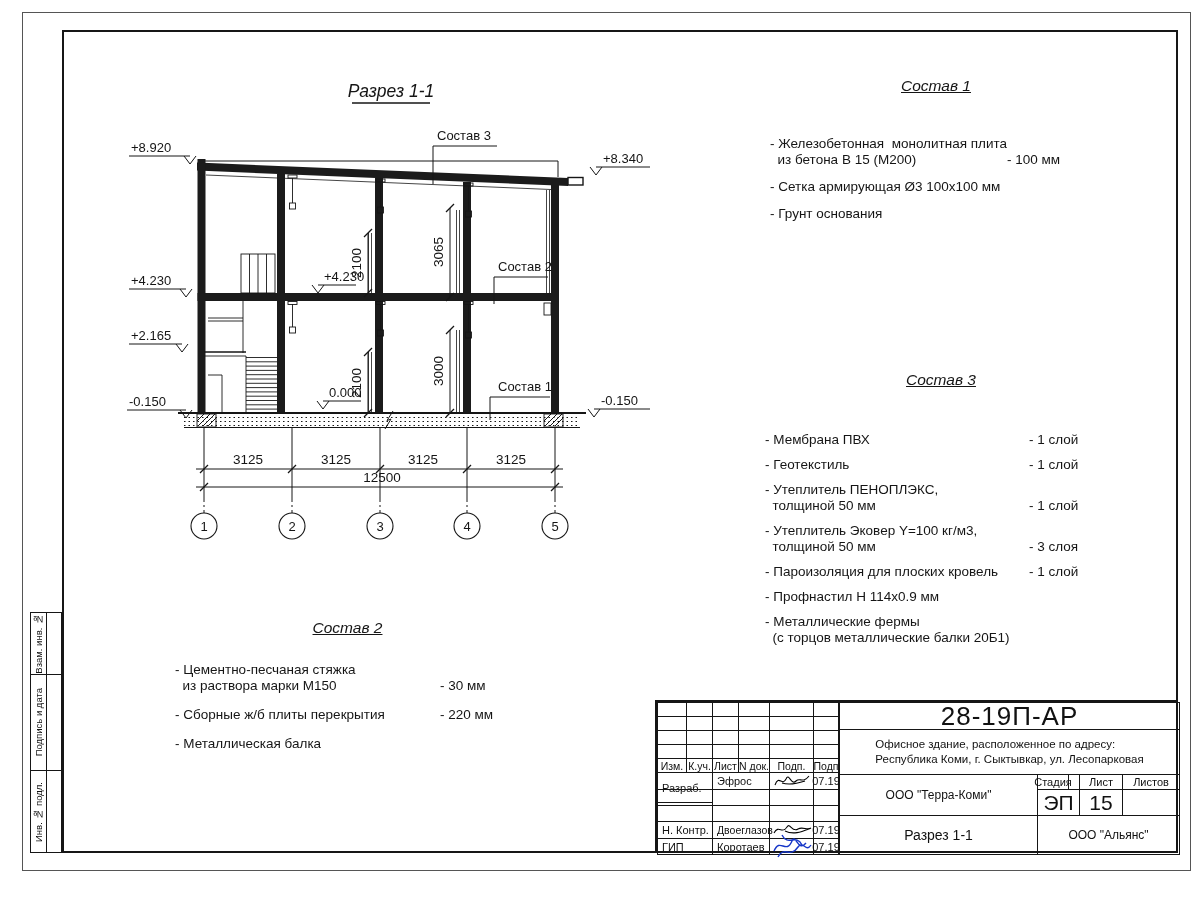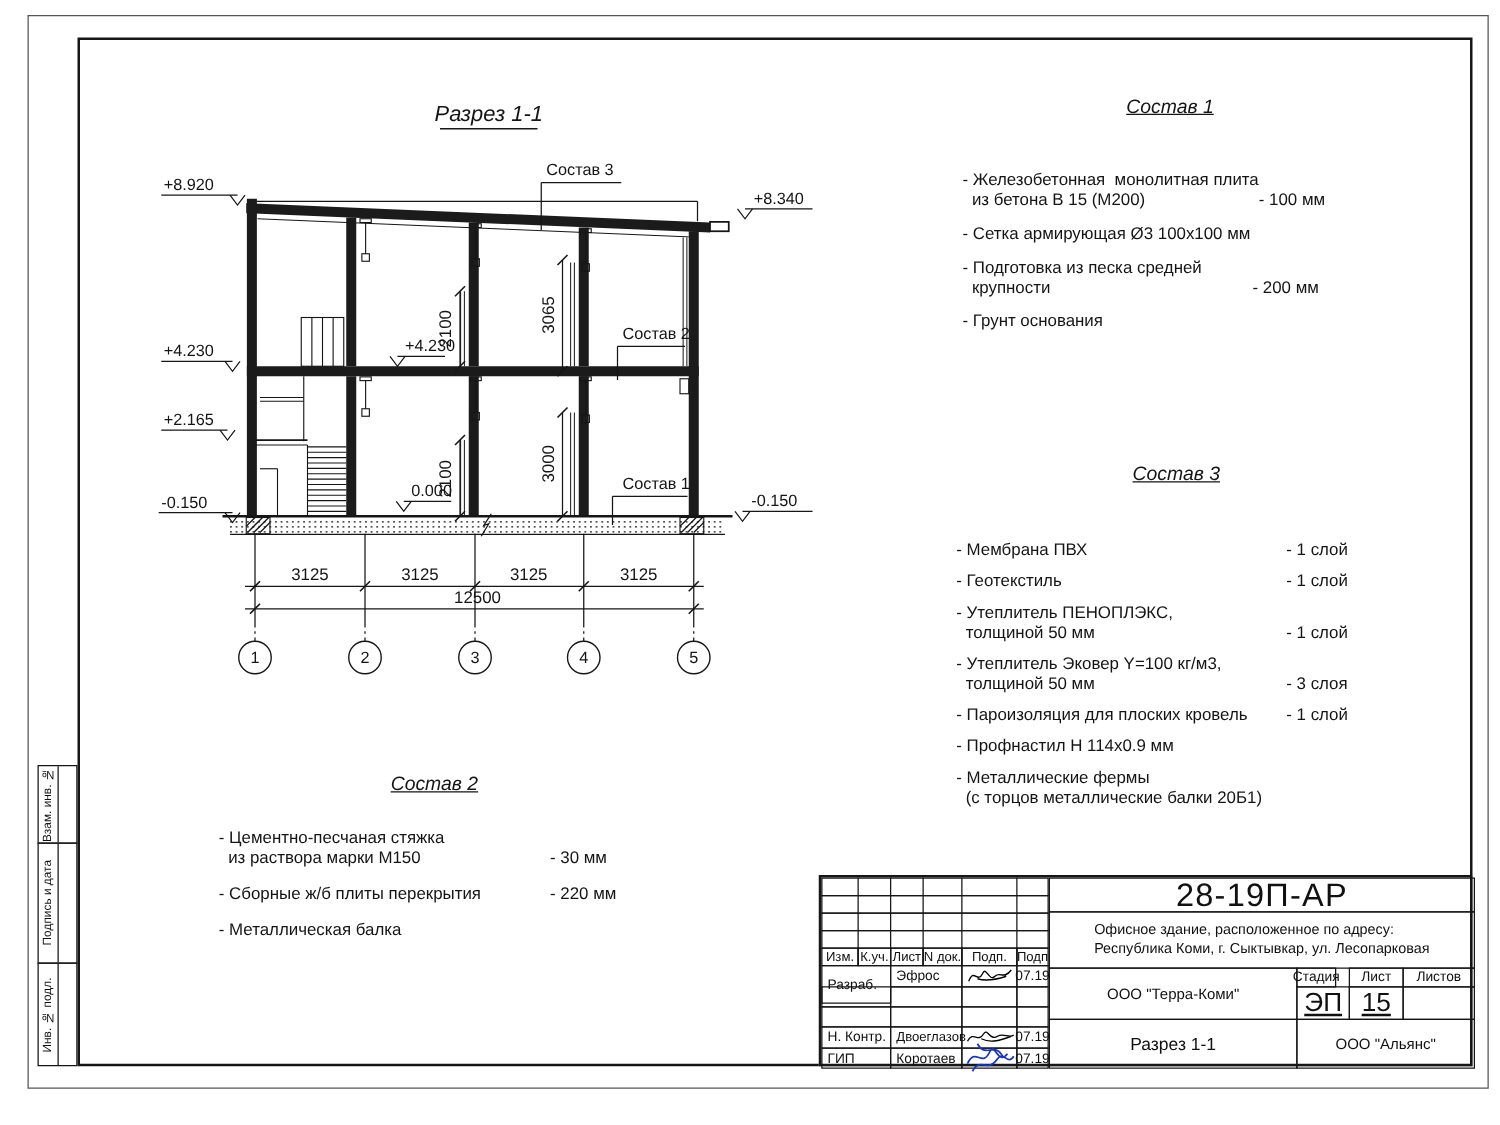--- a/index.html
+++ b/index.html
@@ -14,21 +14,21 @@
   .row{display:flex;align-items:flex-end;}
   .txt{white-space:pre;flex:0 0 auto;}
   .val{flex:0 0 auto;white-space:pre;}
   
   .tb{position:absolute;left:655px;top:700px;width:523px;height:153px;border:2px solid #161616;box-sizing:border-box;background:#fff;}
   .cell{position:absolute;border:1px solid #161616;box-sizing:border-box;display:flex;align-items:center;justify-content:center;overflow:visible;font-size:11px;}
   .cell.small{font-size:10.5px;}
   .cell.left-pad{justify-content:flex-start;padding-left:4px;}
   .code{font-size:26px;letter-spacing:1px;}
   .addr{font-size:11.5px;text-align:left;white-space:pre-line;line-height:15px;}
-  .big{font-size:21px;text-decoration:underline;}
+  .big{font-size:21px;}
   .mid{font-size:14px;}
   
   .side{position:absolute;left:30px;top:612px;width:32px;height:241px;}
   .sbox{position:absolute;left:0;width:32px;border:1px solid #161616;box-sizing:border-box;display:flex;}
   .sbox .lab{width:15px;border-right:1px solid #161616;display:flex;align-items:center;justify-content:center;}
   .vtext{writing-mode:vertical-rl;transform:rotate(180deg);font-size:9.5px;white-space:nowrap;}
 </style>
 </head>
 <body>
 
@@ -248,25 +248,20 @@
     <div class="sec-title">Состав 1</div>
     <div style="height:42px"></div>
     <div class="row" style="margin-bottom:11px">
         <span class="txt">- Железобетонная  монолитная плита
   из бетона В 15 (М200)</span>
         <span class="val" style="width:100px;margin-left:auto">- 100 мм</span>
       </div>
     <div class="row" style="margin-bottom:11px">
         <span class="txt">- Сетка армирующая Ø3 100х100 мм</span>
       </div>
-    <div class="row" style="margin-bottom:11px">
-        <span class="txt">- Подготовка из песка средней
-  крупности</span>
-        <span class="val" style="width:100px;margin-left:auto">- 200 мм</span>
-      </div>
     <div class="row">
         <span class="txt">- Грунт основания</span>
       </div>
   </div>
 
   <div class="sec" style="left:765px;top:372px;width:352px;">
     <div class="sec-title">Состав 3</div>
     <div style="height:44px"></div>
     <div class="row" style="margin-bottom:9px">
         <span class="txt">- Мембрана ПВХ</span>

